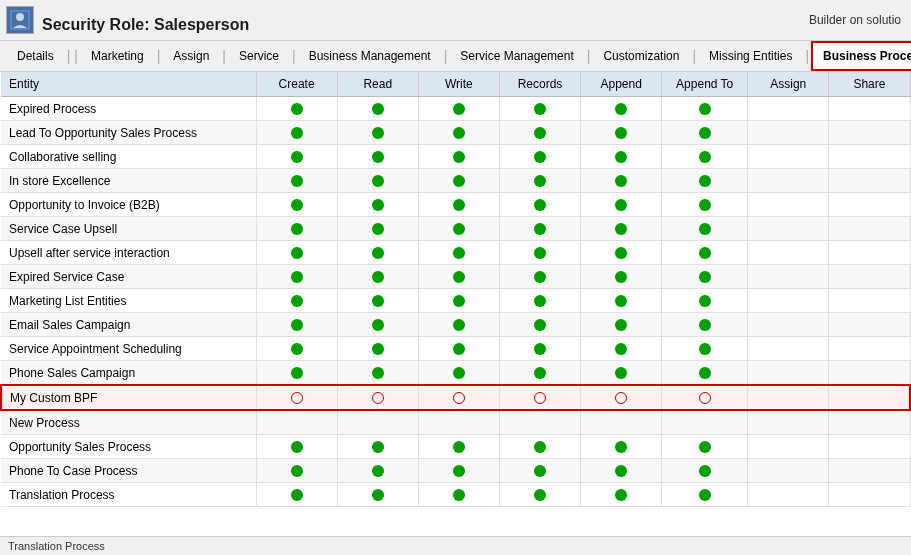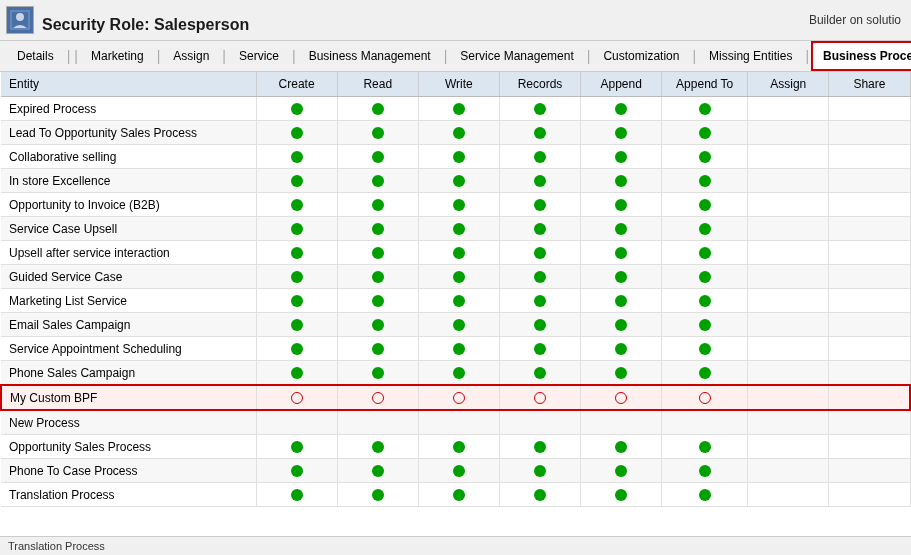--- a/index.html
+++ b/index.html
@@ -269,32 +269,32 @@
           <td class="col-perm" style="text-align: center;"><span class="dot-green"></span></td>
           <td class="col-perm" style="text-align: center;"><span class="dot-green"></span></td>
           <td class="col-perm" style="text-align: center;"><span class="dot-green"></span></td>
           <td class="col-perm" style="text-align: center;"><span class="dot-green"></span></td>
           <td class="col-perm" style="text-align: center;"><span class="dot-green"></span></td>
           <td class="col-perm" style="text-align: center;"><span class="dot-green"></span></td>
           <td class="col-perm" style="text-align: center;"><span class="dot-none"></span></td>
           <td class="col-perm" style="text-align: center;"><span class="dot-none"></span></td>
         </tr>
         <tr>
-          <td class="col-entity">Guided Service Case</td>
-          <td class="col-perm" style="text-align: center;"><span class="dot-green"></span></td>
-          <td class="col-perm" style="text-align: center;"><span class="dot-green"></span></td>
-          <td class="col-perm" style="text-align: center;"><span class="dot-green"></span></td>
-          <td class="col-perm" style="text-align: center;"><span class="dot-green"></span></td>
-          <td class="col-perm" style="text-align: center;"><span class="dot-green"></span></td>
-          <td class="col-perm" style="text-align: center;"><span class="dot-green"></span></td>
-          <td class="col-perm" style="text-align: center;"><span class="dot-none"></span></td>
-          <td class="col-perm" style="text-align: center;"><span class="dot-none"></span></td>
-        </tr>
-        <tr>
-          <td class="col-entity">Marketing List Service</td>
+          <td class="col-entity">Expired Service Case</td>
+          <td class="col-perm" style="text-align: center;"><span class="dot-green"></span></td>
+          <td class="col-perm" style="text-align: center;"><span class="dot-green"></span></td>
+          <td class="col-perm" style="text-align: center;"><span class="dot-green"></span></td>
+          <td class="col-perm" style="text-align: center;"><span class="dot-green"></span></td>
+          <td class="col-perm" style="text-align: center;"><span class="dot-green"></span></td>
+          <td class="col-perm" style="text-align: center;"><span class="dot-green"></span></td>
+          <td class="col-perm" style="text-align: center;"><span class="dot-none"></span></td>
+          <td class="col-perm" style="text-align: center;"><span class="dot-none"></span></td>
+        </tr>
+        <tr>
+          <td class="col-entity">Marketing List Entities</td>
           <td class="col-perm" style="text-align: center;"><span class="dot-green"></span></td>
           <td class="col-perm" style="text-align: center;"><span class="dot-green"></span></td>
           <td class="col-perm" style="text-align: center;"><span class="dot-green"></span></td>
           <td class="col-perm" style="text-align: center;"><span class="dot-green"></span></td>
           <td class="col-perm" style="text-align: center;"><span class="dot-green"></span></td>
           <td class="col-perm" style="text-align: center;"><span class="dot-green"></span></td>
           <td class="col-perm" style="text-align: center;"><span class="dot-none"></span></td>
           <td class="col-perm" style="text-align: center;"><span class="dot-none"></span></td>
         </tr>
         <tr>

